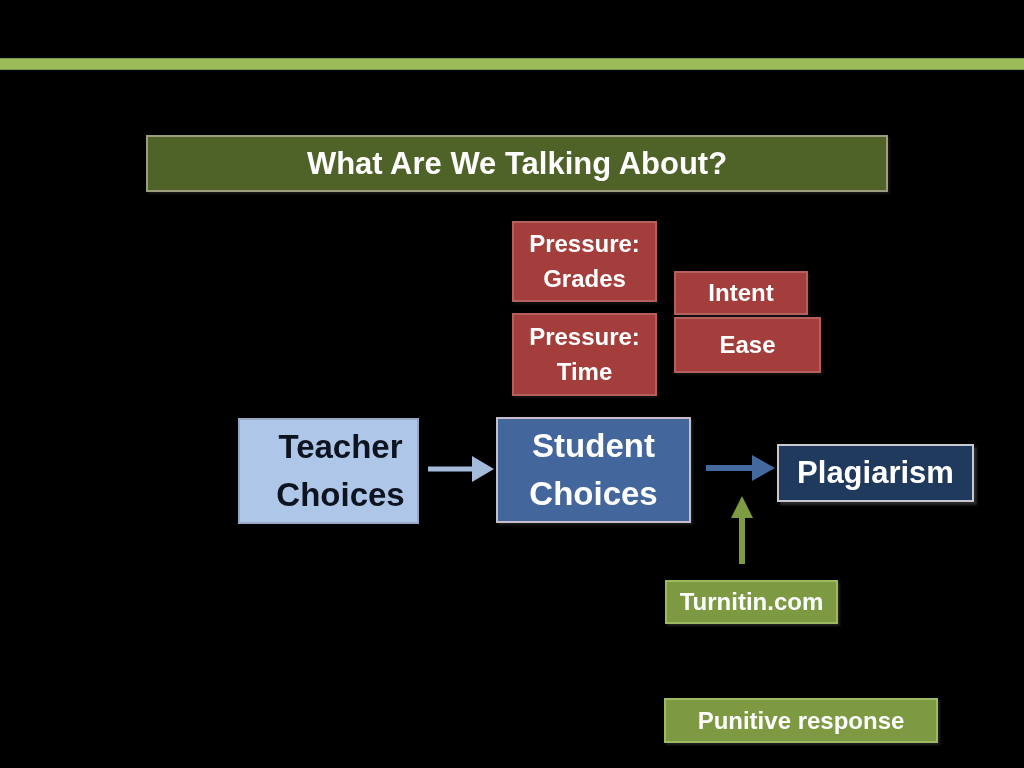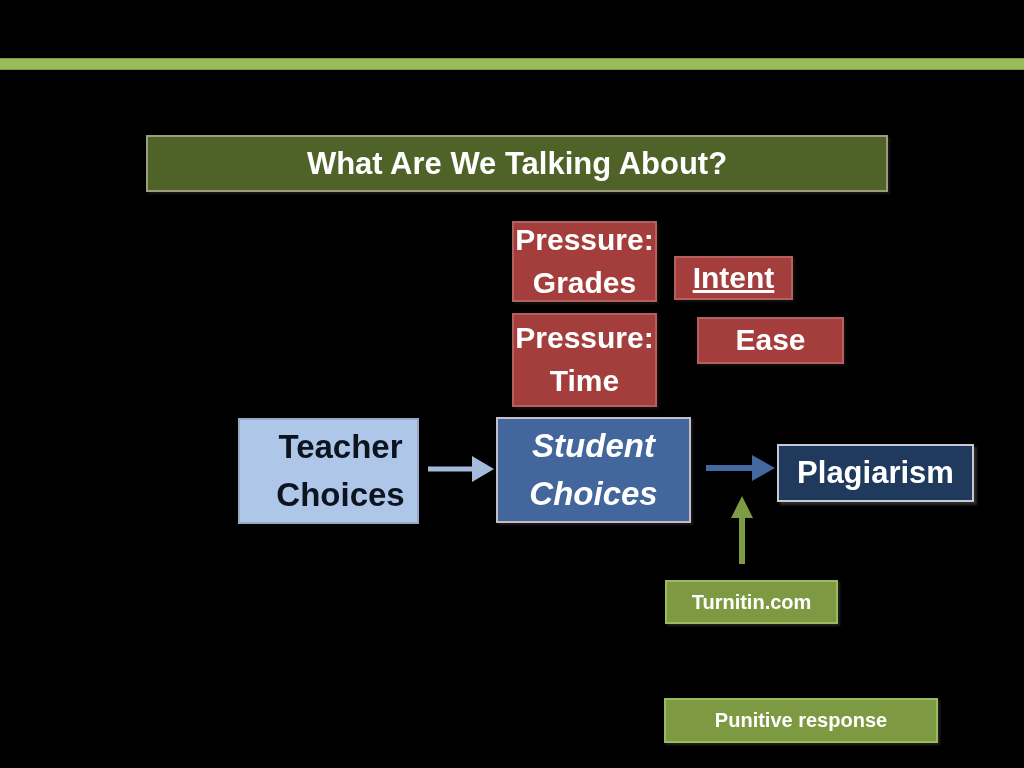--- a/index.html
+++ b/index.html
@@ -41,62 +41,61 @@
     border: 2px solid var(--title-border);
     color: var(--text-light);
     font-size: 31px;
     box-shadow: 2px 2px 2px rgba(90,90,90,0.25);
     margin-top: 31px;
   }
   .red-box {
     background: var(--red-fill);
     border: 2px solid var(--red-border);
     color: var(--text-light);
-    font-size: 30px;
+    font-size: 24px;
     line-height: 1.42;
     box-shadow: 2px 2px 2px rgba(90,90,90,0.2);
     justify-content: center;
   }
   .pressure-grades { left: 512px; top: 221px; width: 145px; height: 81px; }
-  .intent          { left: 674px; top: 256px; width: 119px; height: 44px; text-decoration: underline; }
-  .pressure-time   { left: 512px; top: 313px; width: 145px; height: 94px; }
-  .ease            { left: 674px; top: 317px; width: 147px; height: 47px; margin-left: 23px; }
+  .intent          { left: 674px; top: 271px; width: 134px; height: 44px; }
+  .pressure-time   { left: 512px; top: 313px; width: 145px; height: 83px; }
+  .ease            { left: 674px; top: 317px; width: 147px; height: 56px; }
 
   .teacher-box {
     left: 238px; top: 418px; width: 181px; height: 106px;
     background: var(--light-blue-fill);
     border: 2px solid var(--light-blue-border);
     color: var(--text-dark);
     font-size: 33px;
     line-height: 1.45;
     padding-left: 24px;
   }
   .student-box {
     left: 496px; top: 417px; width: 195px; height: 106px;
     background: var(--mid-blue-fill);
     border: 2px solid var(--mid-blue-border);
     color: var(--text-light);
     font-size: 33px;
     line-height: 1.45;
     box-shadow: 2px 2px 2px rgba(90,90,90,0.3);
-    font-style: italic;
   }
   .plagiarism-box {
     left: 777px; top: 444px; width: 197px; height: 58px;
     background: var(--dark-blue-fill);
     border: 2px solid var(--dark-blue-border);
     color: var(--text-light);
     font-size: 31px;
     box-shadow: 3px 3px 2px rgba(120,120,120,0.35);
   }
   .green-box {
     background: var(--green-fill);
     border: 2px solid var(--green-border);
     color: var(--text-light);
-    font-size: 20px;
+    font-size: 24px;
     box-shadow: 2px 2px 2px rgba(110,110,110,0.3);
     justify-content: center;
   }
   .turnitin { left: 665px; top: 580px; width: 173px; height: 44px; }
   .failing  { left: 665px; top: 639px; width: 248px; height: 45px; }
   .punitive { left: 664px; top: 698px; width: 274px; height: 45px; }
 
   .arrow-svg { position: absolute; }
   .arrow1 { left: 424px; top: 449px; }
   .arrow2 { left: 702px; top: 448px; }

